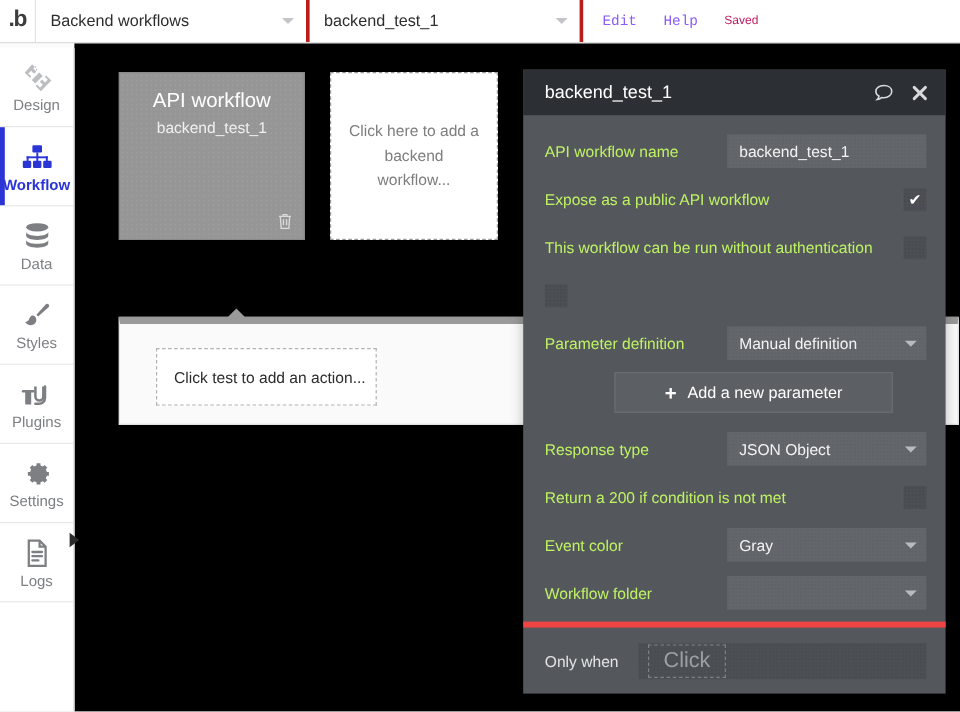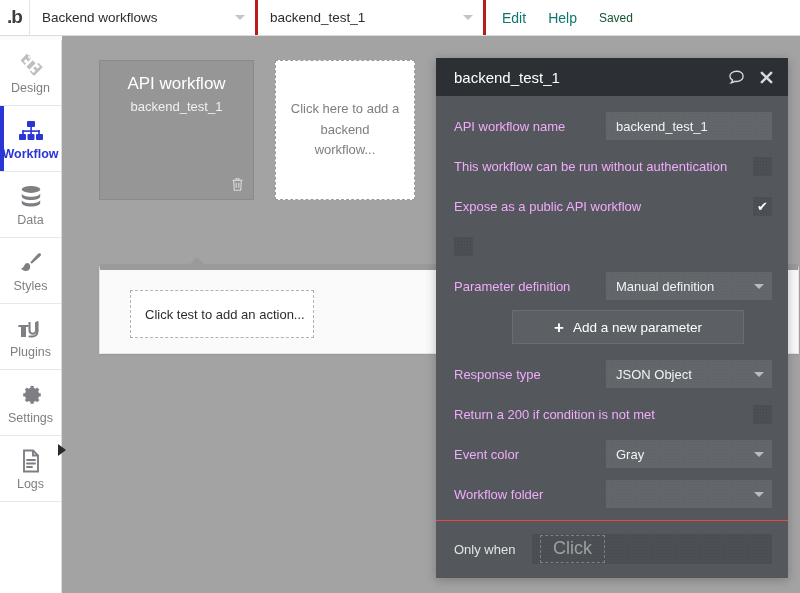--- a/index.html
+++ b/index.html
@@ -32,22 +32,22 @@
     font-size: 13.5px; color: #2d2d2d; cursor: pointer;
   }
   .tb-select.first { width: 228px; }
   .tb-select.second { width: 228px; }
   .caret {
     width: 0; height: 0; border-left: 5px solid transparent;
     border-right: 5px solid transparent; border-top: 5px solid #c2c4c8;
     margin-left: 8px; flex: none;
   }
   .tb-actions { display: flex; align-items: center; gap: 22px; padding-left: 16px; }
-  .tb-link { font-size: 14px; color: #0f766e; cursor: pointer; }
-  .tb-status { font-size: 12px; color: #14532d; }
+  .tb-link { font-size: 12px; color: #8b5cf6; cursor: pointer; font-family: Liberation Mono, monospace; }
+  .tb-status { font-size: 10px; color: #be185d; }
 
   
   .sidebar {
     position: absolute; left: 0; top: 40px; width: 62px; height: 557px;
     background: #ffffff; border-right: 1px solid #dcdcdc; z-index: 20;
   }
   .sb-item {
     position: relative; height: 66px; border-bottom: 1px solid #e8e8e8;
     display: flex; flex-direction: column; align-items: center;
     justify-content: center; gap: 3px; cursor: pointer;
@@ -62,21 +62,21 @@
   .sb-expander {
     position: absolute; right: -5px; top: 404px;
     width: 0; height: 0; border-top: 6px solid transparent;
     border-bottom: 6px solid transparent; border-left: 8px solid #2a2a2a;
     cursor: pointer;
   }
 
   
   .canvas {
     position: absolute; left: 62px; top: 36px; right: 0; bottom: 0;
-    background: #a3a3a3;
+    background: #000000;
   }
   .canvas-inner { position: absolute; left: 0; top: 0; right: 0; bottom: 0; }
 
   .wf-strip {
     position: absolute; left: 37px; top: 24px;
     display: flex; gap: 21px; align-items: flex-start;
   }
   .wf-card {
     width: 155px; height: 140px; background: #969696;
     background-image: radial-gradient(rgba(255,255,255,.17) 0.5px, transparent 0.6px);
@@ -127,21 +127,21 @@
   .pp-head {
     height: 38px; background: #2c3034; display: flex; align-items: center;
     padding: 0 14px 0 18px; flex: none;
   }
   .pp-title { color: #ffffff; font-size: 15px; flex: 1; }
   .pp-head-icons { display: flex; align-items: center; gap: 14px; }
   .ico-btn { cursor: pointer; display: flex; align-items: center; }
   .pp-body { flex: 1; padding: 14px 16px 0 18px; }
 
   .row { display: flex; align-items: center; height: 32px; margin-bottom: 8px; }
-  .row-label { color: #f0abfc; font-size: 13px; flex: 1; }
+  .row-label { color: #bef264; font-size: 13px; flex: 1; }
 
   .field {
     width: 166px; height: 28px; background: #63676b;
     background-image: radial-gradient(rgba(0,0,0,.06) 0.5px, transparent 0.6px);
     background-size: 3px 3px;
     display: flex; align-items: center; padding: 0 10px;
     color: #f2f3f4; font-size: 13px; cursor: text;
   }
   .field.select { justify-content: space-between; padding-right: 8px; cursor: pointer; }
   .sel-caret {
@@ -158,21 +158,21 @@
   }
   .btn-add-param {
     margin: 6px 0 14px 58px; width: 232px; height: 34px;
     background: #5c6064; border: 1px solid #6a6e72;
     display: flex; align-items: center; justify-content: center; gap: 9px;
     color: #ffffff; font-size: 13.5px; cursor: pointer;
   }
   .plus-ico { font-size: 17px; line-height: 1; font-weight: 700; }
 
   .pp-footer {
-    border-top: 1px solid #ef4444; padding: 13px 16px 14px 18px; flex: none;
+    border-top: 5px solid #ef4444; padding: 13px 16px 14px 18px; flex: none;
   }
   .onlywhen-row { display: flex; align-items: center; }
   .onlywhen-label { color: #e2e4e6; font-size: 13px; width: 78px; flex: none; }
   .onlywhen-field {
     flex: 1; height: 30px; background: #4c5054;
     background-image: radial-gradient(rgba(0,0,0,.08) 0.5px, transparent 0.6px);
     background-size: 3px 3px;
     display: flex; align-items: center; padding-left: 8px; cursor: pointer;
   }
   .chip {
@@ -336,27 +336,27 @@
     </div>
 
     <div class="pp-body">
 
       <div class="row">
         <span class="row-label">API workflow name</span>
         <span class="field">backend_test_1</span>
       </div>
 
       <div class="row">
+        <span class="row-label">Expose as a public API workflow</span>
+        <span class="chk">✔</span>
+      </div>
+
+      <div class="row">
         <span class="row-label">This workflow can be run without authentication</span>
         <span class="chk"></span>
-      </div>
-
-      <div class="row">
-        <span class="row-label">Expose as a public API workflow</span>
-        <span class="chk">✔</span>
       </div>
 
       <div class="row">
         <span class="chk"></span>
       </div>
 
       <div class="row">
         <span class="row-label">Parameter definition</span>
         <span class="field select">
           <span>Manual definition</span>

